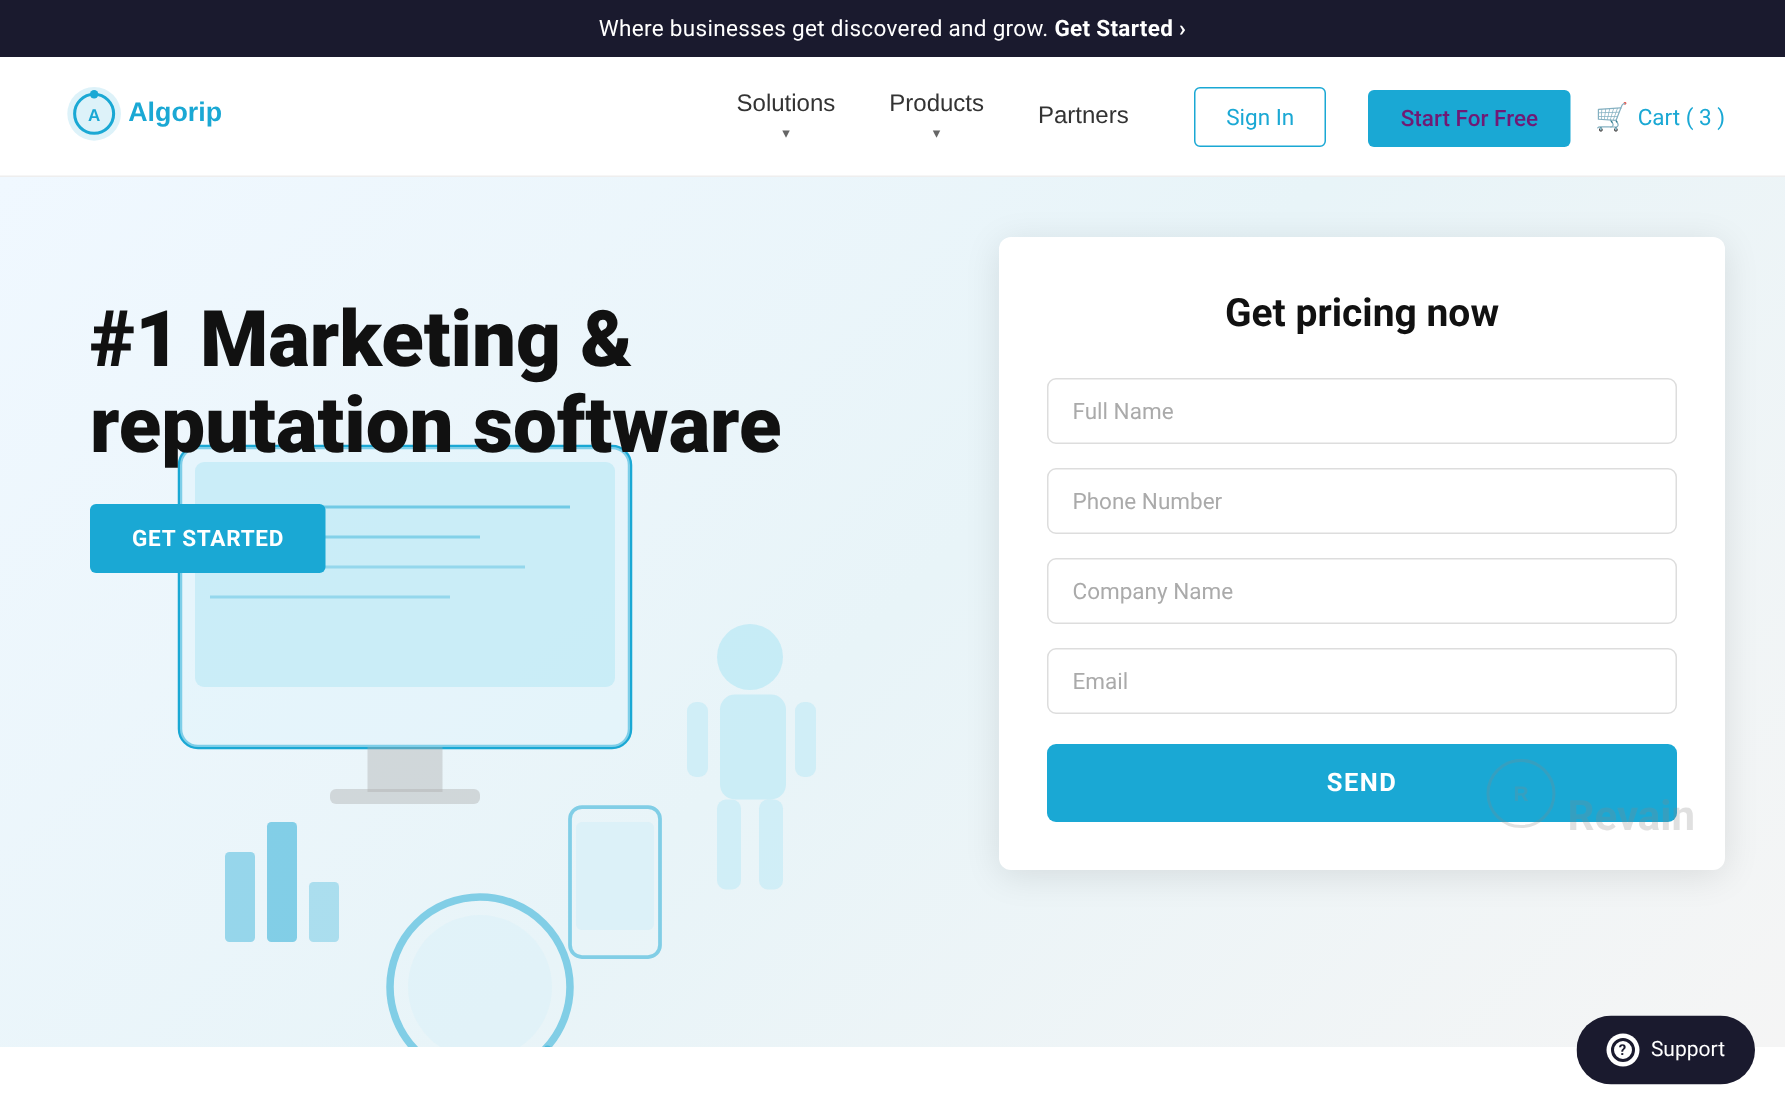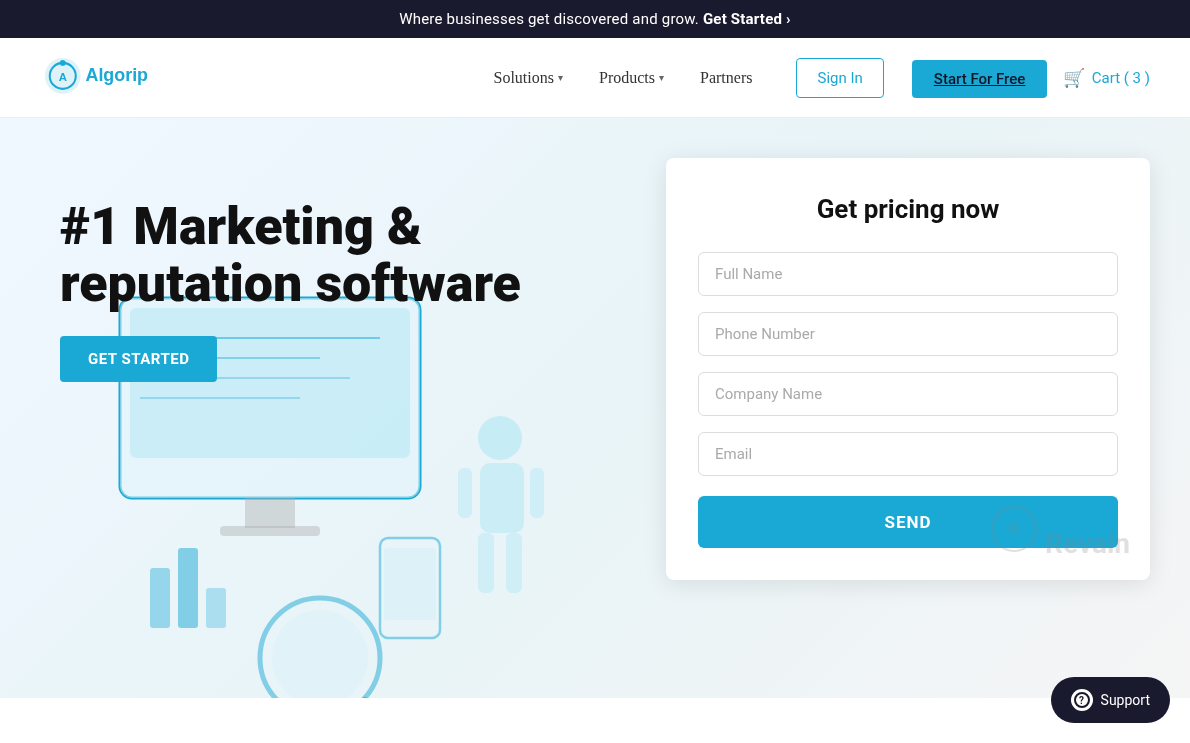--- a/index.html
+++ b/index.html
@@ -52,21 +52,22 @@
       display: flex;
       align-items: center;
       gap: 4px;
       padding: 8px 14px;
       font-size: 16px;
       color: #333;
       text-decoration: none;
       cursor: pointer;
       background: none;
       border: none;
-      font-family: Liberation Serif, serif;
+      font-family: Liberation Sans, sans-serif;
+      flex-direction: column;
     }
     .nav-link .chevron {
       font-size: 10px;
       color: #666;
     }
     .nav-buttons {
       display: flex;
       align-items: flex-end;
       gap: 28px;
     }
@@ -76,28 +77,27 @@
       background: #fff;
       color: #1aa8d4;
       border-radius: 4px;
       font-size: 15px;
       cursor: pointer;
       font-family: inherit;
     }
     .btn-start {
       padding: 10px 22px;
       background: #1aa8d4;
-      color: #0f172a;
+      color: #701a75;
       border: none;
       border-radius: 4px;
       font-size: 15px;
       cursor: pointer;
       font-family: inherit;
       font-weight: 500;
-      text-decoration: underline;
     }
     .cart-area {
       display: flex;
       align-items: center;
       gap: 6px;
       margin-left: 16px;
       color: #1aa8d4;
       font-size: 15px;
       cursor: pointer;
       text-decoration: none;

